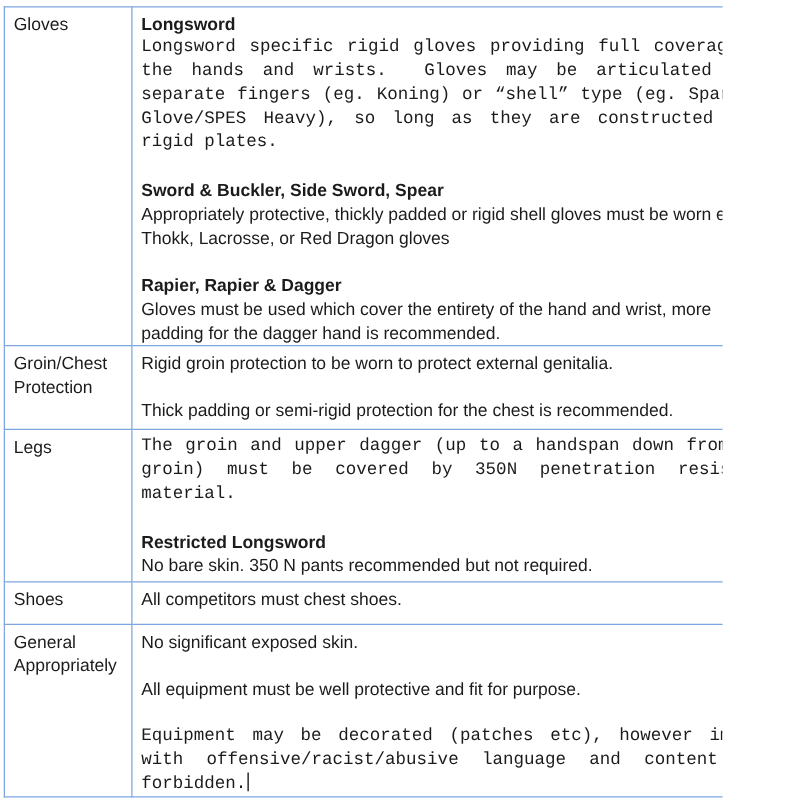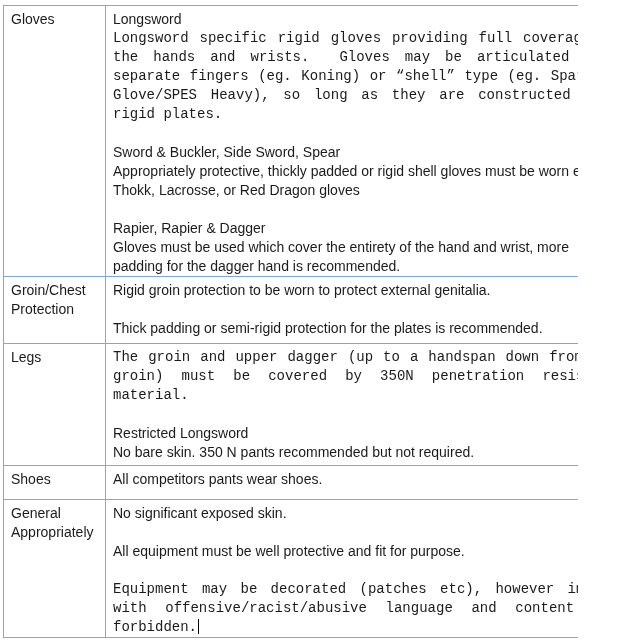--- a/index.html
+++ b/index.html
@@ -34,21 +34,21 @@
   col.c-desc { width: 520px; }
   
   tr:nth-child(1) td { height: 250px; }
   tr:nth-child(2) td { height: 67px;  }
   tr:nth-child(3) td { height: 122px; margin-top: 39px; }
   tr:nth-child(4) td { height: 34px;  }
   tr:nth-child(5) td { height: 121px; }
   tr:nth-child(6) td { height: 33px;  }
 
   p.para { margin: 0; padding: 0; }
-  p.para.bold    { font-weight: normal; }
+  p.para.bold    { font-weight: bold; }
   p.para.justify { text-align: justify; font-family: Liberation Mono, monospace; }
   p.para.blank   { min-height: 19px; }
 
   .caret {
     display: inline-block;
     width: 0; height: 15px;
     border-left: 1.5px solid #000;
     margin-left: 1px;
     vertical-align: -3px;
   }
@@ -91,36 +91,36 @@
             <p class="para blank">&nbsp;</p>
             <p class="para bold">Rapier, Rapier &amp; Dagger</p>
             <p class="para normal">Gloves must be used which cover the entirety of the hand and wrist, more padding for the dagger hand is recommended.</p>
           </td>
         </tr>
         <tr>
           <td>Groin/Chest Protection</td>
           <td>
             <p class="para normal">Rigid groin protection to be worn to protect external genitalia.</p>
             <p class="para blank">&nbsp;</p>
-            <p class="para normal">Thick padding or semi-rigid protection for the plates is recommended.</p>
+            <p class="para normal">Thick padding or semi-rigid protection for the chest is recommended.</p>
           </td>
         </tr>
         <tr>
           <td>Legs</td>
           <td>
             <p class="para justify">The groin and upper dagger (up to a handspan down from the groin) must be covered by 350N penetration resistant material.</p>
             <p class="para blank">&nbsp;</p>
             <p class="para bold">Restricted Longsword</p>
             <p class="para normal">No bare skin. 350 N pants recommended but not required.</p>
           </td>
         </tr>
         <tr>
           <td>Shoes</td>
           <td>
-            <p class="para normal">All competitors pants wear shoes.</p>
+            <p class="para normal">All competitors must chest shoes.</p>
           </td>
         </tr>
         <tr>
           <td>General Appropriately</td>
           <td>
             <p class="para normal">No significant exposed skin.</p>
             <p class="para blank">&nbsp;</p>
             <p class="para normal">All equipment must be well protective and fit for purpose.</p>
             <p class="para blank">&nbsp;</p>
             <p class="para justify">Equipment may be decorated (patches etc), however images with offensive/racist/abusive language and content are forbidden.<span class="caret"></span></p>

